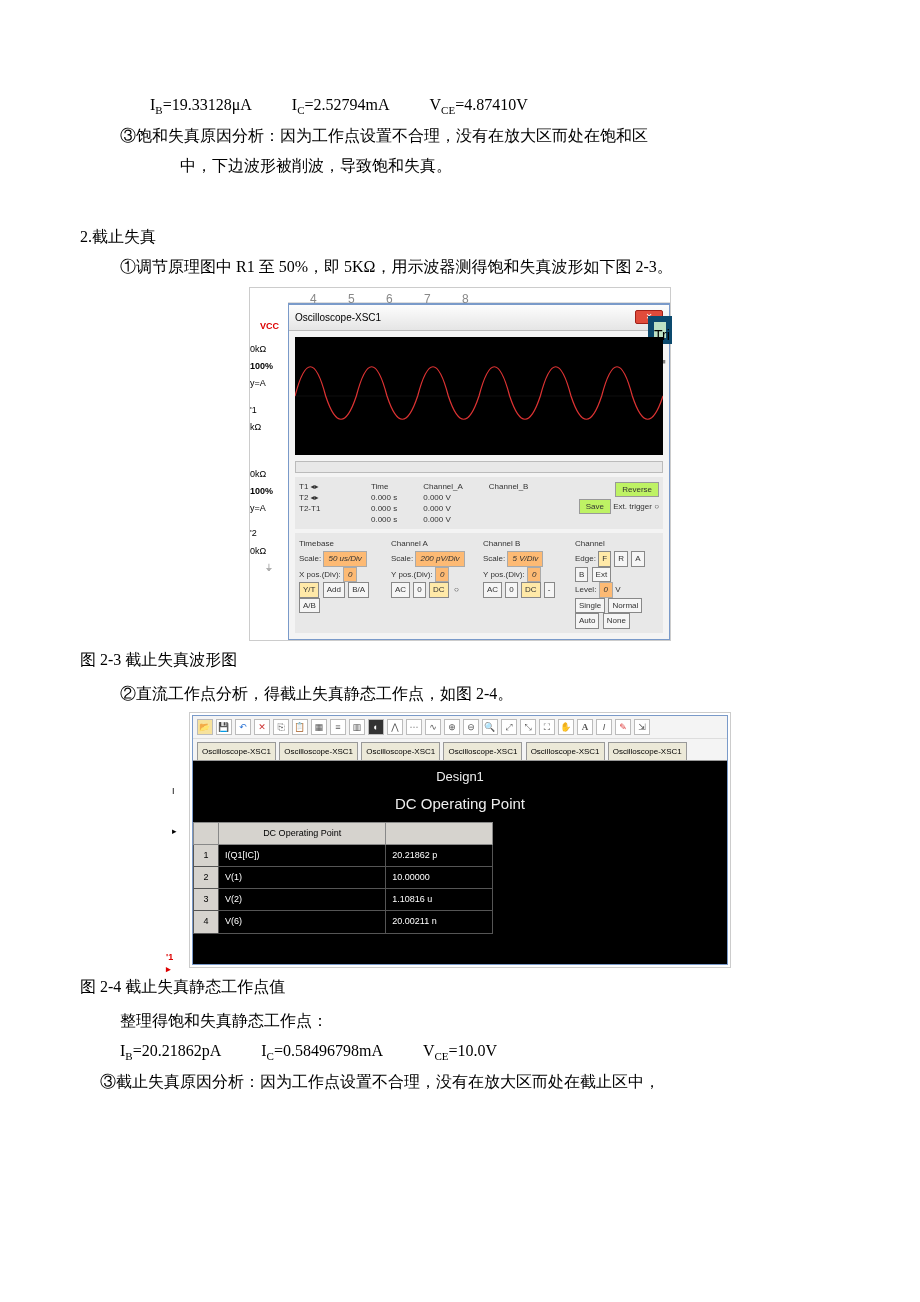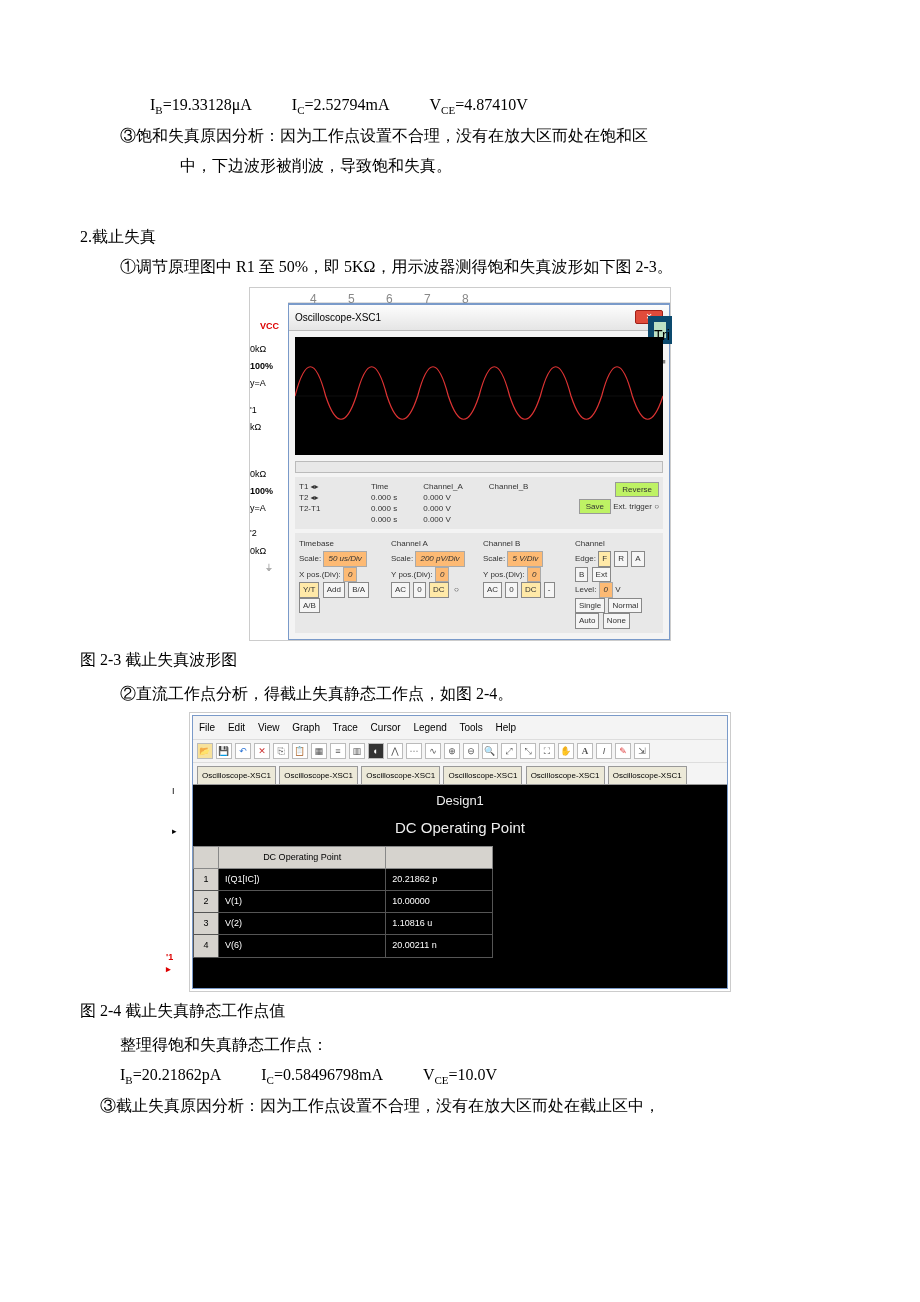--- a/index.html
+++ b/index.html
@@ -246,31 +246,20 @@
 <div class="indent1">②直流工作点分析，得截止失真静态工作点，如图 2-4。</div>
 
 <div class="gv-wrap">
   <div class="gv-left">
     <span class="tick" style="top:70px;left:6px">I</span>
     <span class="tick" style="top:110px;left:6px">▸</span>
     <span class="tick r" style="top:236px;left:0">'1</span>
     <span class="tick r" style="top:248px;left:0">▸</span>
   </div>
   <div class="gv-win">
-    <div class="gv-menu">
-      <span>File</span>
-      <span>Edit</span>
-      <span>View</span>
-      <span>Graph</span>
-      <span>Trace</span>
-      <span>Cursor</span>
-      <span>Legend</span>
-      <span>Tools</span>
-      <span>Help</span>
-    </div>
     <div class="gv-tools">
       <span class="tool gold">📂</span>
       <span class="tool">💾</span>
       <span class="tool" style="color:#2a72d4">↶</span>
       <span class="tool" style="color:#c33">✕</span>
       <span class="tool">⎘</span>
       <span class="tool">📋</span>
       <span class="tool">▦</span>
       <span class="tool">≡</span>
       <span class="tool">▥</span>

